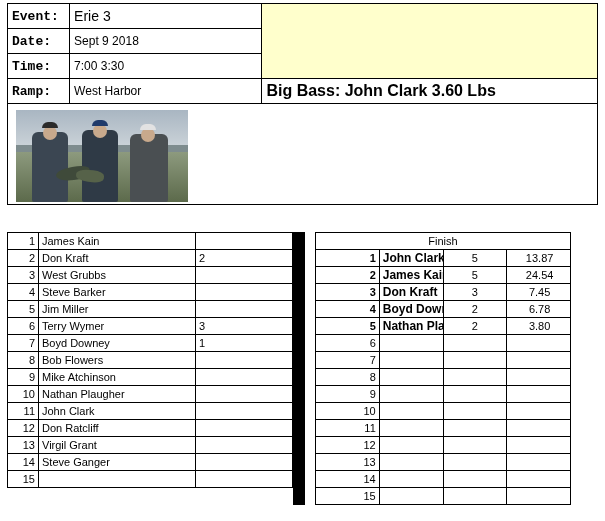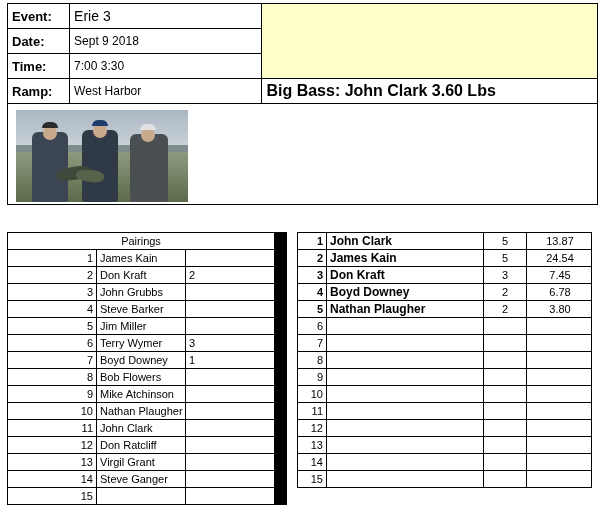--- a/index.html
+++ b/index.html
@@ -34,20 +34,21 @@
   .header td {
     border: 1px solid #000;
     padding: 2px 4px;
     vertical-align: middle;
     height: 20px;
   }
   .lbl {
     font-weight: bold;
     font-size: 13px;
     width: 62px;
+    font-family: Liberation Mono, monospace;
   }
   .val-event {
     font-weight: normal;
     font-size: 14px;
   }
   .val {
     font-size: 12px;
   }
   .yellow {
     background: #ffffcc;
@@ -229,36 +230,33 @@
         </div>
       </td>
     </tr>
   </tbody>
     </table>
 
   <div class="lower">
 
     <table class="grid pairings">
       <tbody>
-          <tr>
-        <td class="sect-title" colspan="3">Pairings</td>
-      </tr>
       <tr>
         <td class="num">1</td>
         <td class="name">James Kain</td>
         <td class="partner"></td>
       </tr>
       <tr>
         <td class="num">2</td>
         <td class="name">Don Kraft</td>
         <td class="partner">2</td>
       </tr>
       <tr>
         <td class="num">3</td>
-        <td class="name">John Grubbs</td>
+        <td class="name">West Grubbs</td>
         <td class="partner"></td>
       </tr>
       <tr>
         <td class="num">4</td>
         <td class="name">Steve Barker</td>
         <td class="partner"></td>
       </tr>
       <tr>
         <td class="num">5</td>
         <td class="name">Jim Miller</td>
@@ -314,20 +312,23 @@
         <td class="name"></td>
         <td class="partner"></td>
       </tr>
     </tbody>
       </table>
 
     <div class="spacer"></div>
 
     <table class="grid finish">
       <tbody>
+          <tr>
+        <td class="sect-title" colspan="4">Finish</td>
+      </tr>
       <tr>
         <td class="fnum">1</td>
         <td class="fname">John Clark</td>
         <td class="fcount">5</td>
         <td class="fwt">13.87</td>
       </tr>
       <tr>
         <td class="fnum">2</td>
         <td class="fname">James Kain</td>
         <td class="fcount">5</td>

